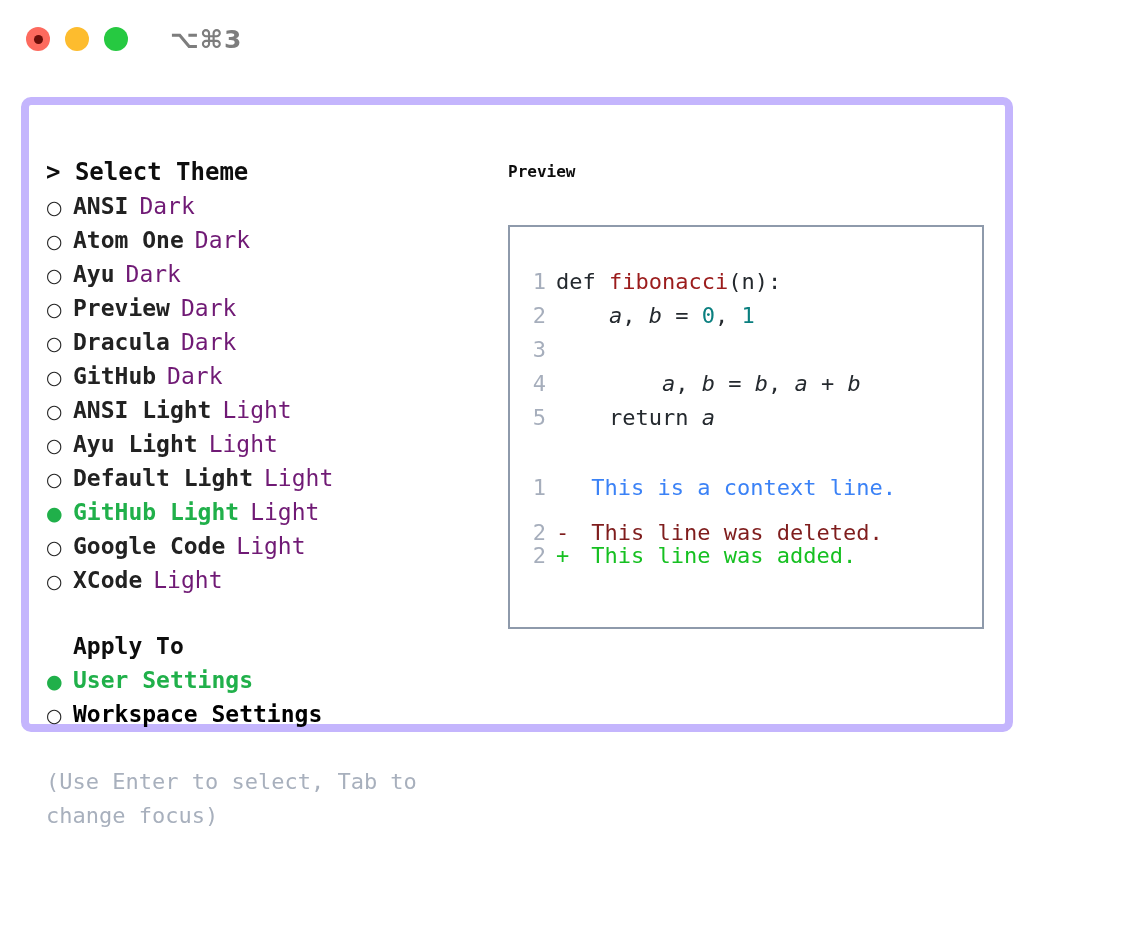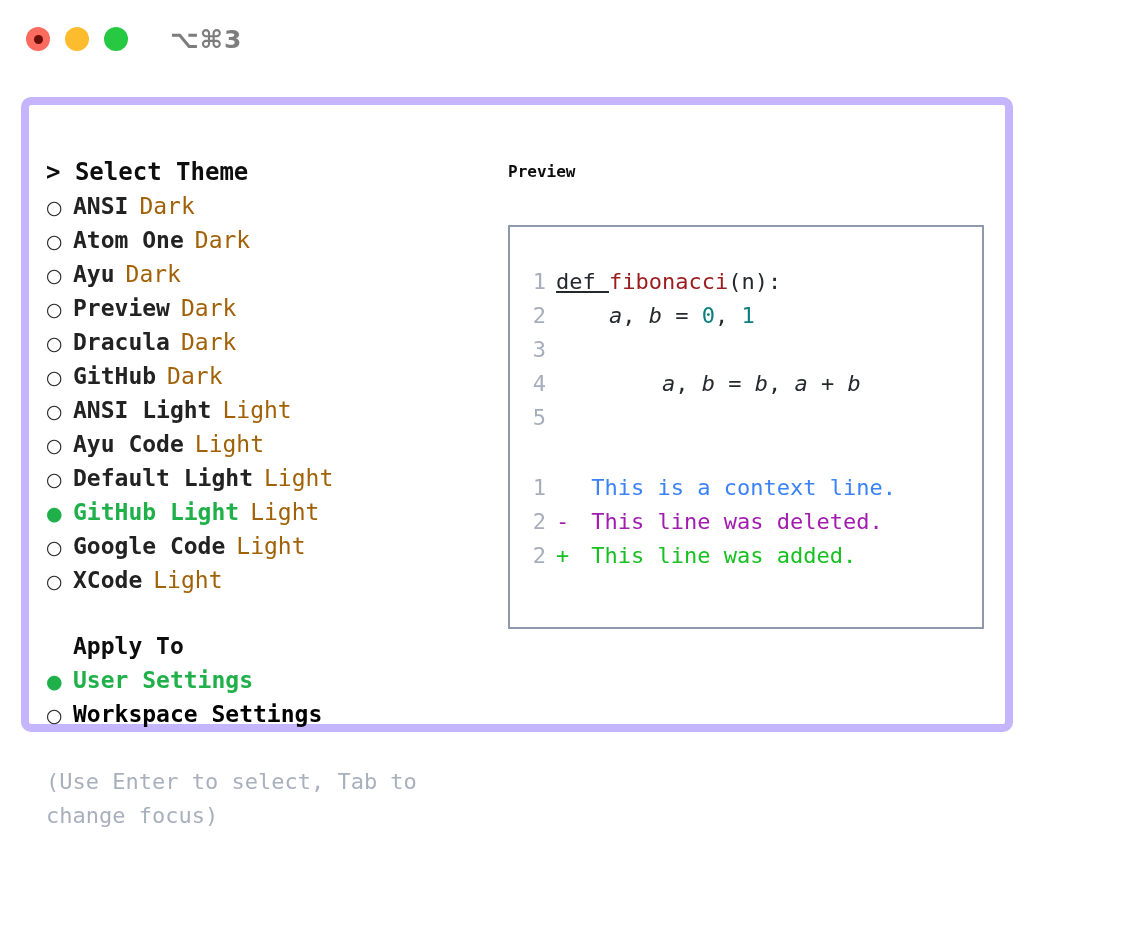--- a/index.html
+++ b/index.html
@@ -130,21 +130,21 @@
   .marker.selected { color: #20b04a; }
   .theme-name {
     font-family: "DejaVu Sans Mono", monospace;
     font-weight: 700;
     color: #222222;
   }
   .theme-row.selected .theme-name { color: #20b04a; }
   .theme-tag {
     font-family: "DejaVu Sans Mono", monospace;
     font-weight: 400;
-    color: #a16207;
+    color: #701a75;
     margin-left: 11px;
   }
 
   .apply-block {
     margin-top: 32px;
   }
   .apply-heading {
     font-family: "DejaVu Sans Mono", monospace;
     font-size: 23px;
     font-weight: 700;
@@ -213,32 +213,32 @@
   .lineno {
     flex: 0 0 46px;
     width: 46px;
     text-align: right;
     padding-right: 10px;
     box-sizing: border-box;
     color: #a6aebc;
   }
   .code-text { color: #24292e; }
 
-  .tok-kw { color: #24292e; text-decoration: underline; }
+  .tok-kw { color: #24292e; }
   .tok-fn { color: #9b1c1c; font-weight: 400; }
   .tok-num { color: #0a7f7f; }
   .tok-builtin { color: #1f8fbf; }
   .tok-var { font-style: italic; color: #24292e; }
   .tok-punct { color: #24292e; }
 
   .code-gap { height: 36px; }
 
   .diff-line { }
   .diff-context .code-text { color: #3b82f6; }
-  .diff-del .code-text { color: #a21caf; }
+  .diff-del .code-text { color: #7f1d1d; margin-top: 11px; }
   .diff-add .code-text { color: #16c021; }
   .diff-mark {
     display: inline-block;
     width: 22px;
   }
 </style>
 </head>
 <body>
 
 <div class="app-window">
@@ -260,21 +260,21 @@
         <div class="section-title">&gt; Select Theme</div>
 
         <div class="theme-list" id="theme-list">
             <div class="theme-row"><span class="marker">○</span><span class="theme-name">ANSI</span><span class="theme-tag">Dark</span></div>
             <div class="theme-row"><span class="marker">○</span><span class="theme-name">Atom One</span><span class="theme-tag">Dark</span></div>
             <div class="theme-row"><span class="marker">○</span><span class="theme-name">Ayu</span><span class="theme-tag">Dark</span></div>
             <div class="theme-row"><span class="marker">○</span><span class="theme-name">Preview</span><span class="theme-tag">Dark</span></div>
             <div class="theme-row"><span class="marker">○</span><span class="theme-name">Dracula</span><span class="theme-tag">Dark</span></div>
             <div class="theme-row"><span class="marker">○</span><span class="theme-name">GitHub</span><span class="theme-tag">Dark</span></div>
             <div class="theme-row"><span class="marker">○</span><span class="theme-name">ANSI Light</span><span class="theme-tag">Light</span></div>
-            <div class="theme-row"><span class="marker">○</span><span class="theme-name">Ayu Code</span><span class="theme-tag">Light</span></div>
+            <div class="theme-row"><span class="marker">○</span><span class="theme-name">Ayu Light</span><span class="theme-tag">Light</span></div>
             <div class="theme-row"><span class="marker">○</span><span class="theme-name">Default Light</span><span class="theme-tag">Light</span></div>
             <div class="theme-row selected"><span class="marker selected">●</span><span class="theme-name">GitHub Light</span><span class="theme-tag">Light</span></div>
             <div class="theme-row"><span class="marker">○</span><span class="theme-name">Google Code</span><span class="theme-tag">Light</span></div>
             <div class="theme-row"><span class="marker">○</span><span class="theme-name">XCode</span><span class="theme-tag">Light</span></div>
           </div>
 
         <div class="apply-block">
           <div class="apply-heading">Apply To</div>
           <div id="apply-list">
               <div class="apply-row selected"><span class="marker selected">●</span><span class="apply-label">User Settings</span></div>
@@ -286,21 +286,21 @@
       </div>
 
       <div class="right-col">
         <div class="preview-title">Preview</div>
         <div class="preview-box">
           <div id="code-block">
               <div class="code-line"><span class="lineno">1</span><span class="code-text"><span class="tok-kw">def </span><span class="tok-fn">fibonacci</span><span class="tok-punct">(n):</span></span></div>
               <div class="code-line"><span class="lineno">2</span><span class="code-text"><span class="tok-punct">    </span><span class="tok-var">a</span><span class="tok-punct">, </span><span class="tok-var">b</span><span class="tok-punct"> = </span><span class="tok-num">0</span><span class="tok-punct">, </span><span class="tok-num">1</span></span></div>
               <div class="code-line"><span class="lineno">3</span></div>
               <div class="code-line"><span class="lineno">4</span><span class="code-text"><span class="tok-punct">        </span><span class="tok-var">a</span><span class="tok-punct">, </span><span class="tok-var">b</span><span class="tok-punct"> = </span><span class="tok-var">b</span><span class="tok-punct">, </span><span class="tok-var">a</span><span class="tok-punct"> + </span><span class="tok-var">b</span></span></div>
-              <div class="code-line"><span class="lineno">5</span></div>
+              <div class="code-line"><span class="lineno">5</span><span class="code-text"><span class="tok-kw">    return </span><span class="tok-var">a</span></span></div>
             </div>
           <div class="code-gap"></div>
           <div id="diff-block">
               <div class="code-line diff-line diff-context"><span class="lineno">1</span><span class="code-text"><span class="diff-mark"> </span><span> This is a context line.</span></span></div>
               <div class="code-line diff-line diff-del"><span class="lineno">2</span><span class="code-text"><span class="diff-mark">-</span><span> This line was deleted.</span></span></div>
               <div class="code-line diff-line diff-add"><span class="lineno">2</span><span class="code-text"><span class="diff-mark">+</span><span> This line was added.</span></span></div>
             </div>
         </div>
       </div>
 

